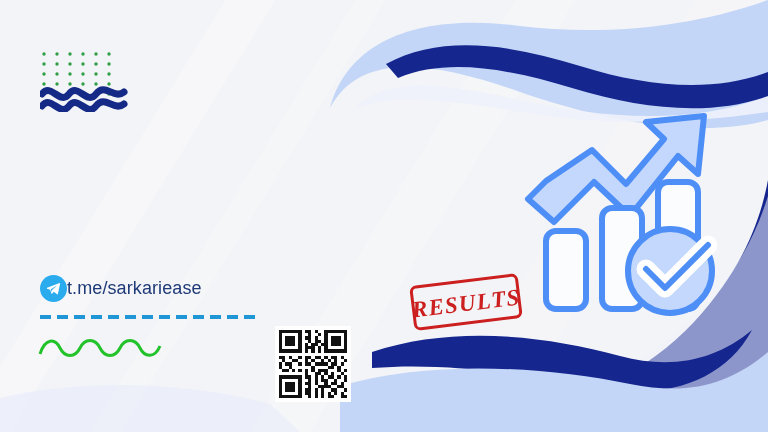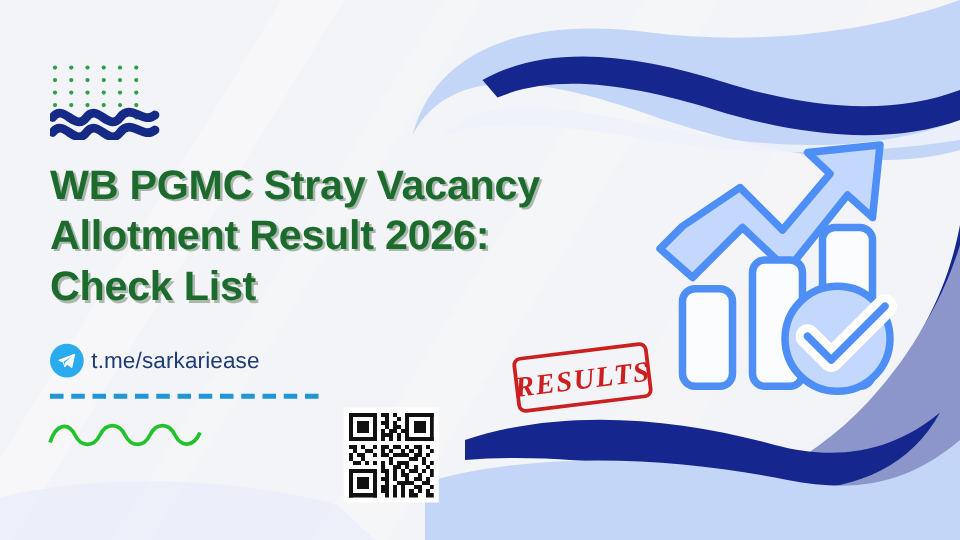--- a/index.html
+++ b/index.html
@@ -43,21 +43,21 @@
     text-shadow: 2px 2px 0 rgba(20,60,25,.33);
     white-space: pre-line;
   }
   
   .tg-row {
     position: absolute;
     left: 40px;
     top: 275px;
     display: flex;
     align-items: center;
-    gap: 6px;
+    gap: 0;
   }
   .tg-icon {
     width: 27px;
     height: 27px;
     border-radius: 50%;
     background: #2aabee;
     display: flex;
     align-items: center;
     justify-content: center;
     flex: none;
@@ -206,23 +206,20 @@
         <circle cx="43" cy="44" r="1.7"></circle>
       <circle cx="56" cy="44" r="1.7"></circle>
         <circle cx="69" cy="44" r="1.7"></circle>
     </g>
     <g stroke="#152a86" stroke-width="7" fill="none" stroke-linecap="round">
       <path d="M2 44 C11 32 20 56 29 44 C38 32 47 56 56 44 C65 32 74 50 84 42"></path>
       <path d="M2 56 C11 44 20 68 29 56 C38 44 47 68 56 56 C65 44 74 62 84 54"></path>
     </g>
   </svg>
 
-  <div class="headline">WB PGMC Stray Vacancy
-Allotment Result 2026:
-Check List</div>
 
   <div class="tg-row">
     <span class="tg-icon">
       <svg width="17" height="17" viewBox="0 0 24 24" aria-hidden="true">
         <path fill="#ffffff" d="M20.6 4.1 2.9 11a.7.7 0 0 0 .05 1.3l4.4 1.4 1.7 5.2a.7.7 0 0 0 1.2.26l2.3-2.4 4.5 3.3a.7.7 0 0 0 1.1-.42l3.2-14.3a.7.7 0 0 0-.95-.8Zm-3.3 3.3-7.4 6.6-.3 3.2-1.3-4 9-5.8Z"></path>
       </svg>
     </span>
     <span class="tg-handle">t.me/sarkariease</span>
   </div>
 

